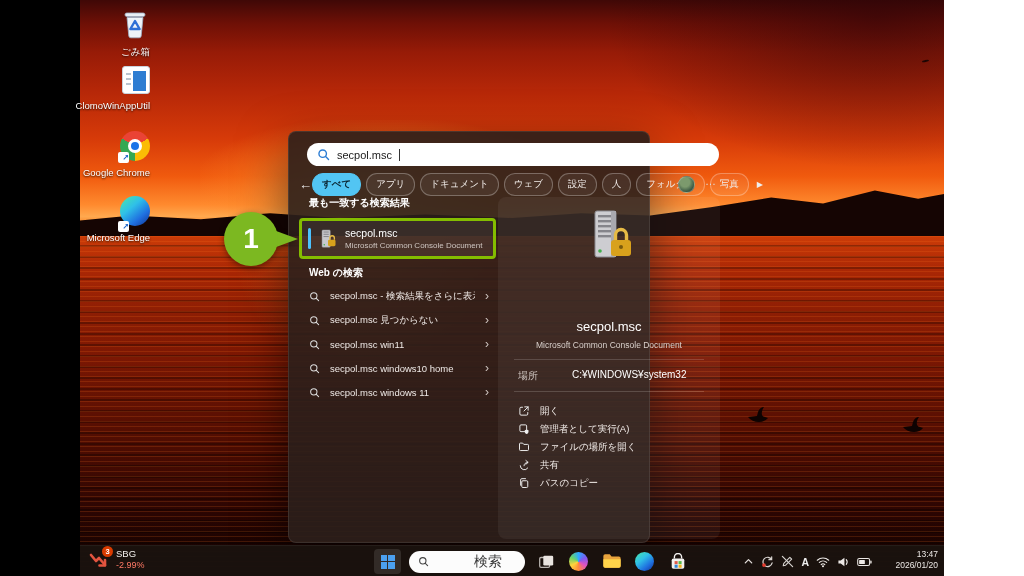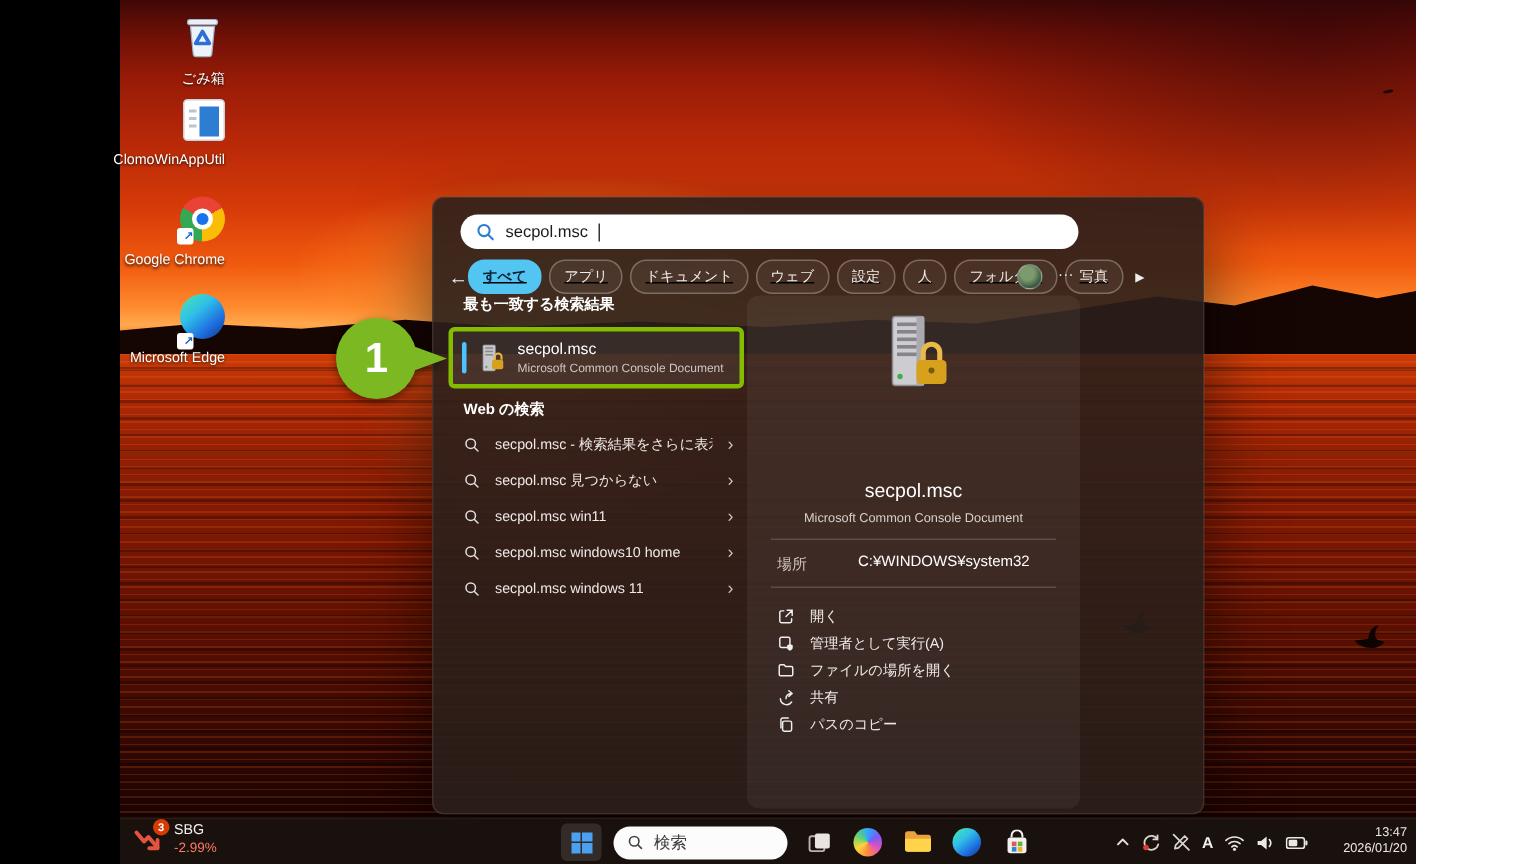--- a/index.html
+++ b/index.html
@@ -48,31 +48,31 @@
   .chrome-c .hub { position:absolute; left:8px; top:8px; width:14px; height:14px; background:#fff; border-radius:50%; }
   .chrome-c .dot { position:absolute; left:11px; top:11px; width:8px; height:8px; background:#1a73e8; border-radius:50%; }
   .edge-c { width:30px; height:30px; border-radius:50%; display:inline-block;
     background:linear-gradient(140deg,#46e3b0 5%,#2fc0e8 38%,#1f6fe0 70%,#123c9b 95%); }
   .shortcut { position:absolute; left:-2px; bottom:-2px; width:11px; height:11px; background:#fff;
     border-radius:2px; font-size:8px; line-height:11px; color:#1a64c8; font-weight:bold; }
   .info-sq { width:30px; height:30px; border-radius:7px; background:rgba(28,22,20,.78);
     display:inline-flex; align-items:center; justify-content:center; }
 
   
-  .panel { position:absolute; left:288px; top:131px; width:515px; height:412px;
+  .panel { position:absolute; left:288px; top:131px; width:362px; height:412px;
     background:rgba(43,31,27,.90); border:1px solid rgba(255,255,255,.09); border-radius:8px;
     box-shadow:0 18px 50px rgba(0,0,0,.55); }
   .searchbox { position:absolute; left:18px; top:11px; width:412px; height:23px; background:#fff;
     border-radius:12px; display:flex; align-items:center; padding:0 10px; gap:7px; }
   .searchbox .q { font-size:11px; color:#1b1b1b; }
   .caret { width:1px; height:12px; background:#333; }
   .tabsrow { position:absolute; left:10px; top:41px; width:424px; height:23px;
     display:flex; align-items:center; }
   .backarrow { color:#eee; font-size:13px; width:22px; text-align:center; }
-  .pills { display:flex; gap:5px; align-items:flex-start;text-decoration:underline; }
+  .pills { display:flex; gap:5px; align-items:flex-start; }
   .pill { font-size:9.5px; color:#f1ece9; padding:4px 9px; border-radius:11px;
     background:rgba(255,255,255,.06); border:1px solid rgba(255,255,255,.28); white-space:nowrap; }
   .pill.sel { background:#52c5f3; border-color:#52c5f3; color:#09222e; font-weight:bold; }
   .play { color:#eee; font-size:8px; margin-left:8px; }
   .avatar { position:absolute; right:28px; top:3px; width:17px; height:17px; border-radius:50%;
     background:radial-gradient(circle at 40% 35%, #7c9a6d 0 35%, #3c5a44 70%, #26352c 100%);
     border:1px solid rgba(255,255,255,.25); }
   .moredots { position:absolute; right:6px; top:2px; color:#ddd; font-size:11px; letter-spacing:1px; }
 
   .sec-h { position:absolute; left:20px; font-size:10px; font-weight:bold; color:#fff; }
@@ -118,21 +118,21 @@
   .warrow { position:relative; width:22px; height:22px; }
   .wbadge { position:absolute; right:-3px; top:-3px; width:11px; height:11px; background:#d83b01;
     border-radius:50%; color:#fff; font-size:7.5px; line-height:11px; text-align:center; font-weight:bold; }
   .centerbar { position:absolute; left:294px; top:2px; height:27px; display:flex; align-items:center; gap:8px; }
   .startbtn { width:27px; height:25px; border-radius:4px; background:rgba(255,255,255,.11);
     display:flex; align-items:center; justify-content:center; }
   .winlogo { width:14px; height:14px; display:grid; grid-template-columns:1fr 1fr; gap:1px; }
   .winlogo i { background:#4ba0ef; }
   .tb-search { width:116px; height:22px; background:#fcfcfc; border-radius:11px; display:flex;
     align-items:center; gap:7px; padding:0 9px; }
-  .tb-search .ph { font-size:11px; color:#3a3a3a; }
+  .tb-search .ph { font-size:14px; color:#3a3a3a;margin-left:38px; }
   .tbicon { width:25px; height:25px; display:flex; align-items:center; justify-content:center; border-radius:4px; }
   .copilot { width:19px; height:19px; border-radius:50%;
     background:conic-gradient(#2ea8ff,#7b5bf2,#e052c0,#ff8a3c,#ffd43c,#67d46a,#2ea8ff); }
   .edge-tb { width:19px; height:19px; border-radius:50%;
     background:linear-gradient(140deg,#46e3b0 5%,#2fc0e8 38%,#1f6fe0 70%,#123c9b 95%); }
   .tray { position:absolute; right:72px; top:0; height:31px; display:flex; align-items:center; gap:7px; }
   .ime { color:#eee; font-size:10.5px; font-weight:bold; }
   .clock { position:absolute; right:6px; top:3px; text-align:right; color:#ece8e5; font-size:8.5px; line-height:1.35; }
   svg { display:block; }
 </style>

